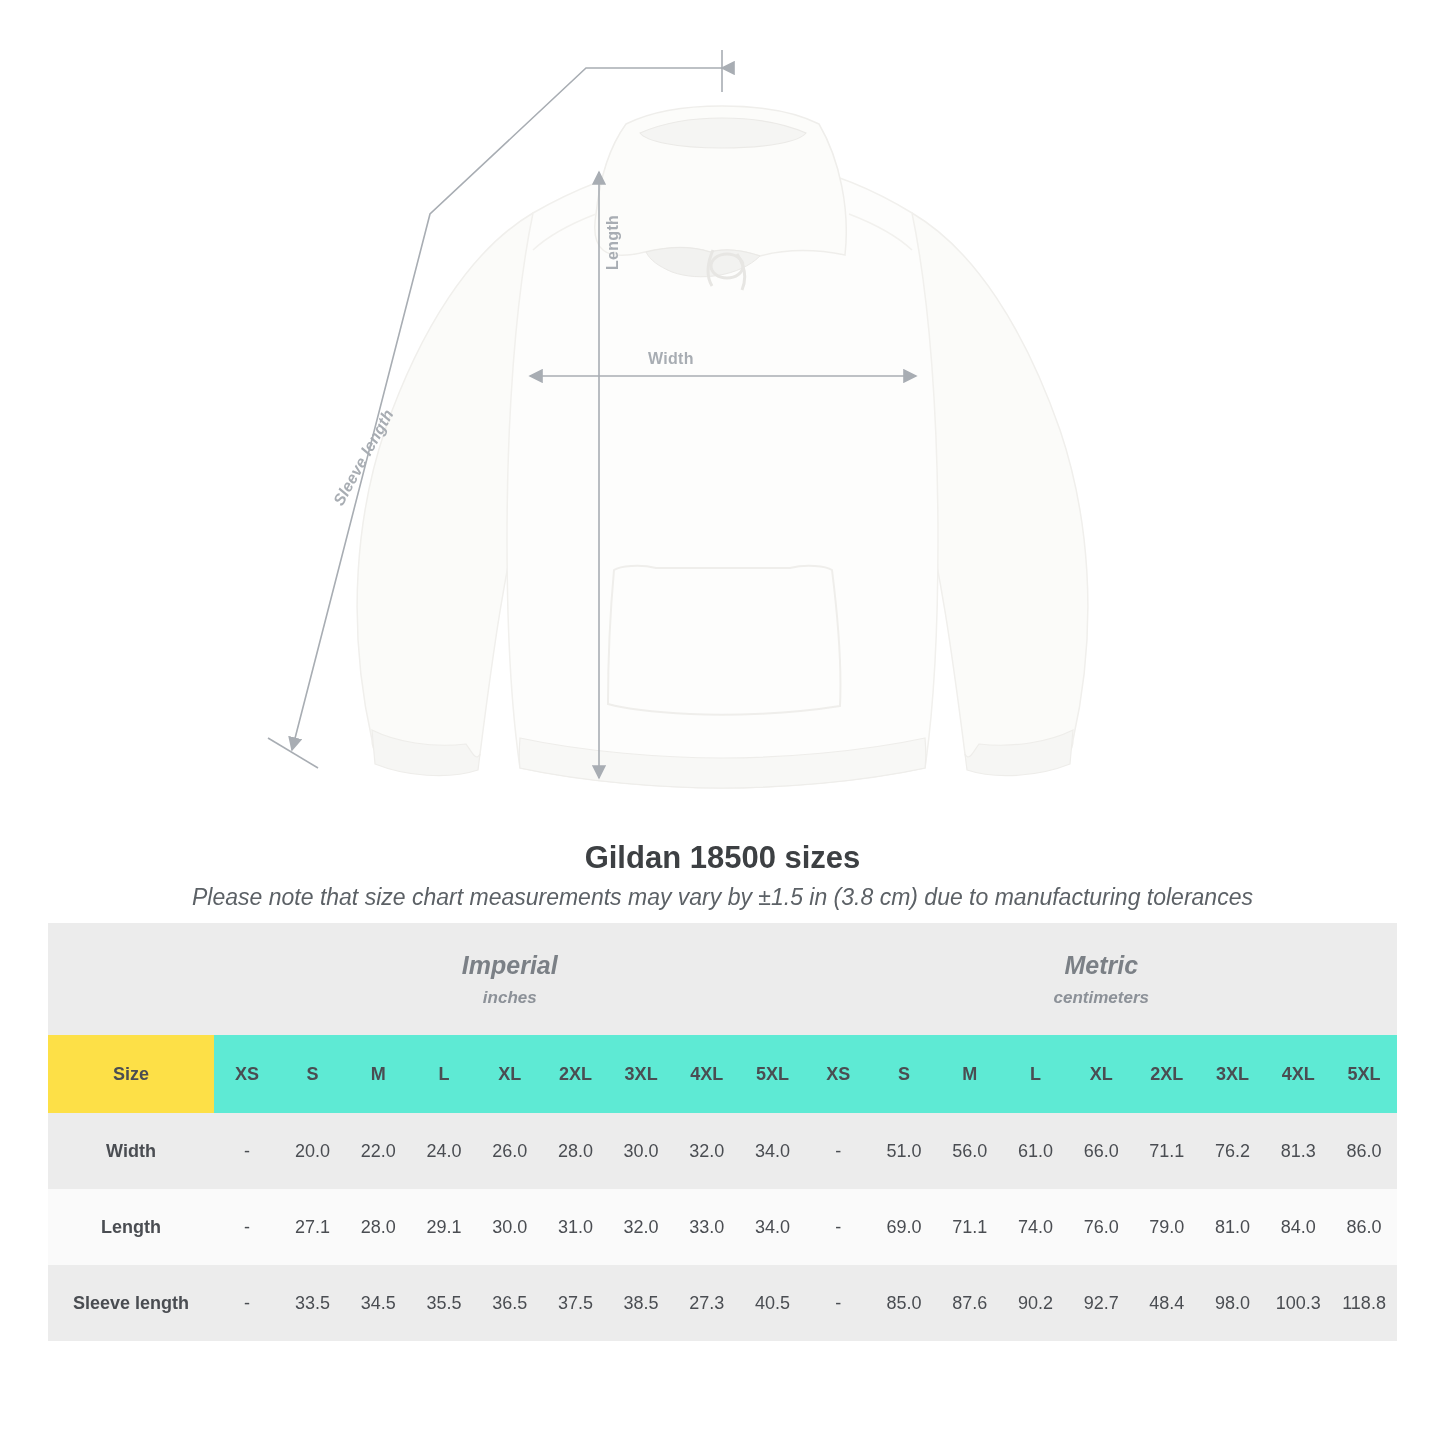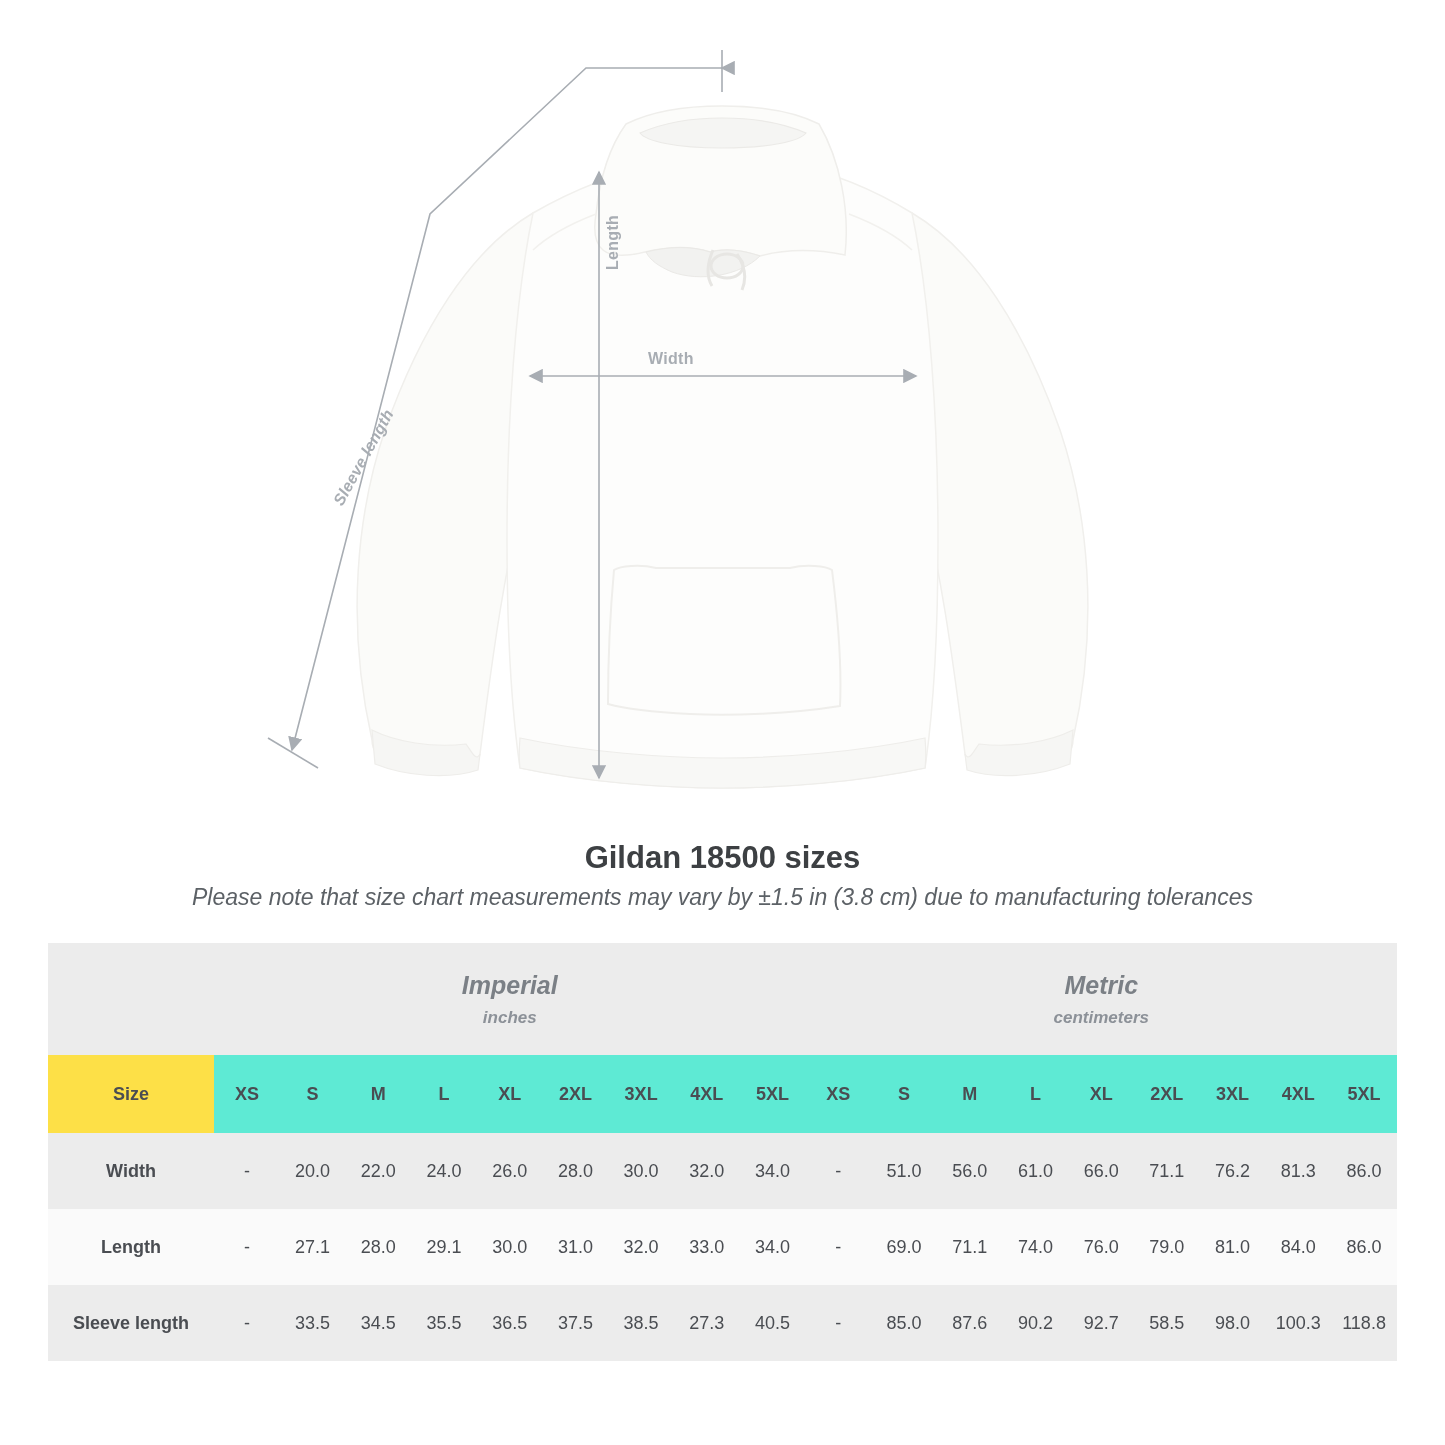--- a/index.html
+++ b/index.html
@@ -71,21 +71,21 @@
   }
   .chart-note {
     font-size: 23px;
     font-style: italic;
     color: #5c6166;
     margin: 0;
   }
 
   
   .table-wrap {
-    margin: 32px 48px 0 48px;
+    margin: 12px 48px 0 48px;
   }
   table.size-table {
     border-collapse: collapse;
     width: 1349px;
     table-layout: fixed;
   }
   table.size-table th,
   table.size-table td {
     text-align: center;
     vertical-align: middle;
@@ -335,21 +335,21 @@
           <td>36.5</td>
           <td>37.5</td>
           <td>38.5</td>
           <td>27.3</td>
           <td>40.5</td>
           <td>-</td>
           <td>85.0</td>
           <td>87.6</td>
           <td>90.2</td>
           <td>92.7</td>
-          <td>58.5</td>
+          <td>48.4</td>
           <td>98.0</td>
           <td>100.3</td>
           <td>118.8</td>
         </tr>
       </tbody>
     </table>
   </div>
 
 </div>
 

